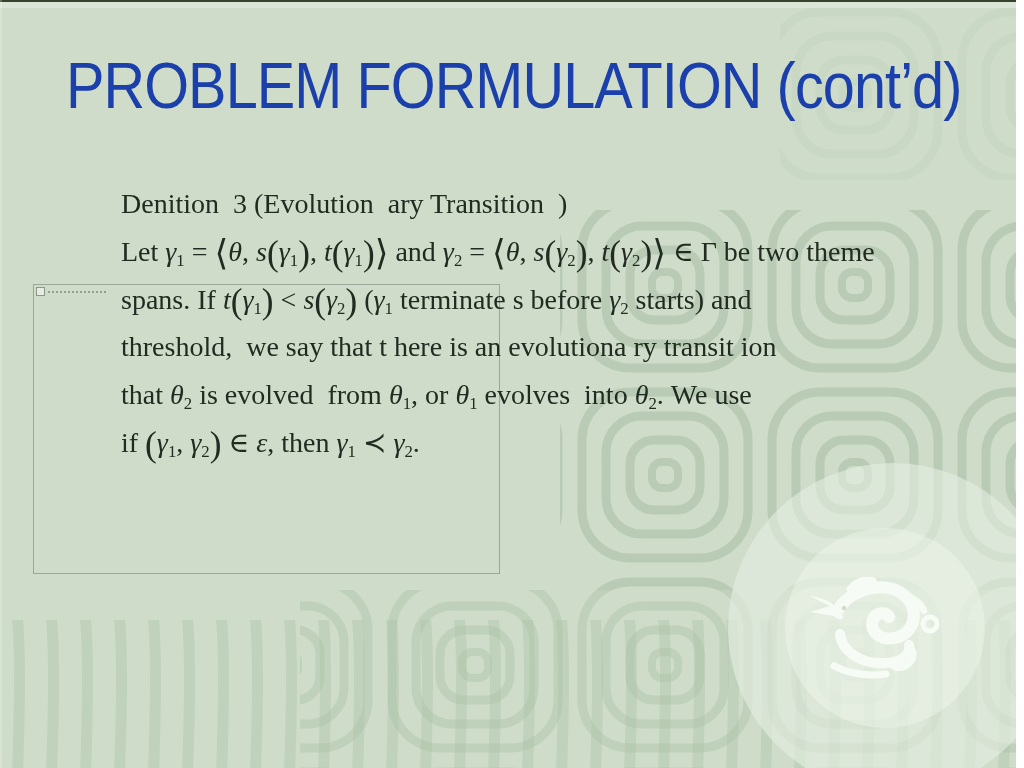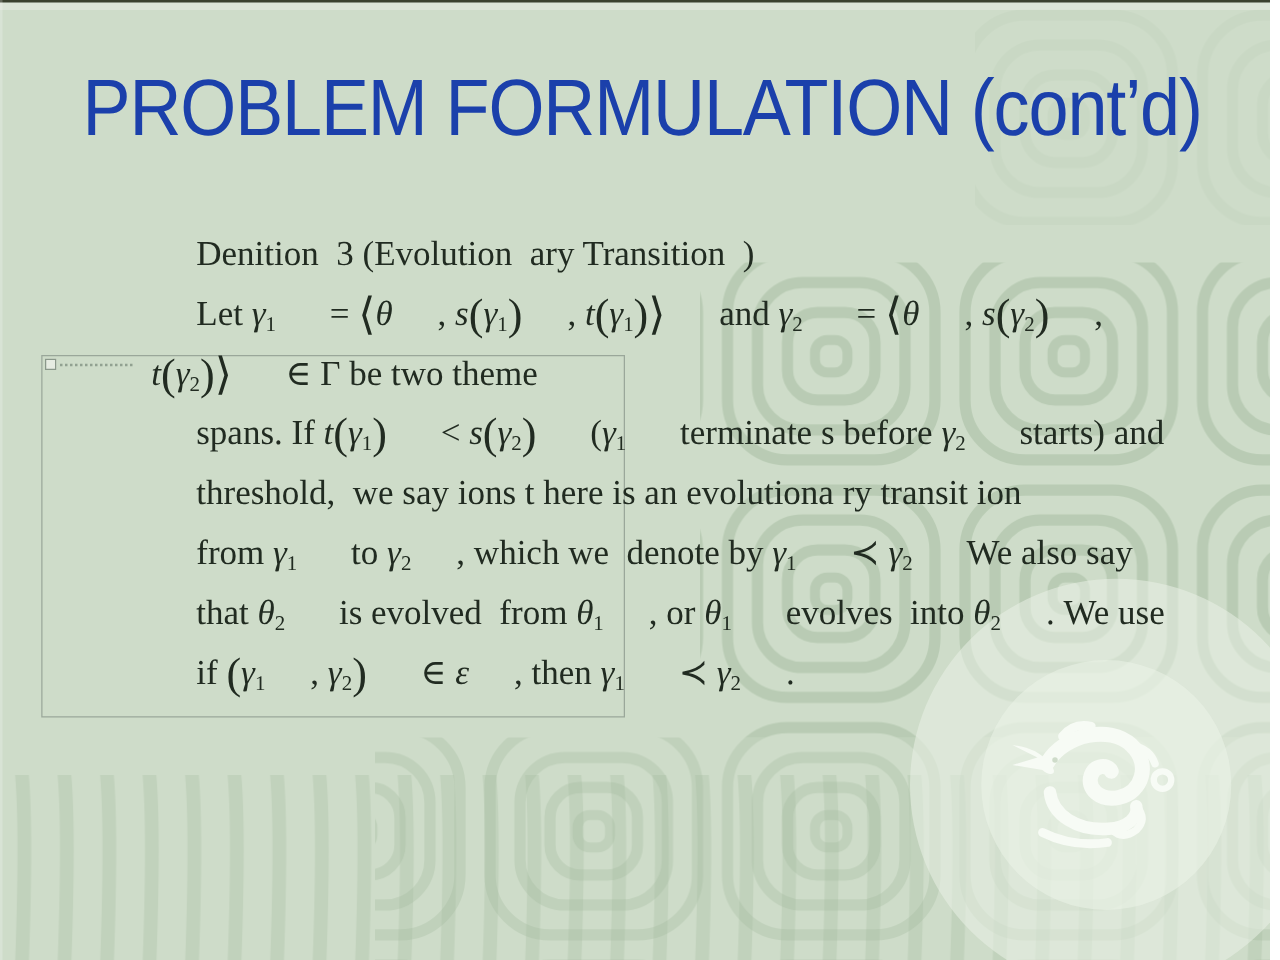--- a/index.html
+++ b/index.html
@@ -34,21 +34,21 @@
   }
   .obj-ph{position:absolute;left:2px;top:2px;display:flex;align-items:center;gap:3px;}
   .ph-sq{width:7px;height:7px;border:1px solid #8a988a;background:#e6ece2;display:inline-block;}
   .ph-line{width:58px;height:0;border-top:2px dotted #91a191;display:inline-block;}
   .def-text{position:absolute;left:121px;top:180px;width:835px;}
   .def-line{
     white-space:pre-wrap;
     font-size:28px;line-height:47.8px;
     color:var(--body-text-color);
   }
-  .mn{font-style:normal;margin-left:36px;}
+  .mn{font-style:normal;}
   .mi{font-style:italic;}
   .mb{font-size:1.26em;line-height:0;vertical-align:-0.1em;}
   sub.msub{font-size:0.6em;line-height:0;vertical-align:-0.28em;}
 </style>
 </head>
 <body>
 
 <div class="slide">
 
   <svg class="bg-decor" width="1024" height="768" viewBox="0 0 1024 768" aria-hidden="true">
@@ -102,19 +102,18 @@
     <div class="obj-ph">
       <span class="ph-sq"></span>
       <span class="ph-line"></span>
     </div>
   </div>
 
   <div class="def-text">
       <div class="def-line"><span class="mn">Denition  3 (Evolution  ary Transition  )</span></div>
       <div class="def-line"><span class="mn">Let </span><span class="mi">γ</span><sub class="msub">1</sub><span class="mn"> = </span><span class="mb">⟨</span><span class="mi">θ</span><span class="mn">, </span><span class="mi">s</span><span class="mb">(</span><span class="mi">γ</span><sub class="msub">1</sub><span class="mb">)</span><span class="mn">, </span><span class="mi">t</span><span class="mb">(</span><span class="mi">γ</span><sub class="msub">1</sub><span class="mb">)⟩</span><span class="mn"> and </span><span class="mi">γ</span><sub class="msub">2</sub><span class="mn"> = </span><span class="mb">⟨</span><span class="mi">θ</span><span class="mn">, </span><span class="mi">s</span><span class="mb">(</span><span class="mi">γ</span><sub class="msub">2</sub><span class="mb">)</span><span class="mn">, </span><span class="mi">t</span><span class="mb">(</span><span class="mi">γ</span><sub class="msub">2</sub><span class="mb">)⟩</span><span class="mn"> ∈ Γ be two theme</span></div>
       <div class="def-line"><span class="mn">spans. If </span><span class="mi">t</span><span class="mb">(</span><span class="mi">γ</span><sub class="msub">1</sub><span class="mb">)</span><span class="mn"> &lt; </span><span class="mi">s</span><span class="mb">(</span><span class="mi">γ</span><sub class="msub">2</sub><span class="mb">)</span><span class="mn"> (</span><span class="mi">γ</span><sub class="msub">1</sub><span class="mn"> terminate s before </span><span class="mi">γ</span><sub class="msub">2</sub><span class="mn"> starts) and</span></div>
-      <div class="def-line"><span class="mn">threshold,  we say ions t here is an evolutiona ry transit ion</span></div>
-      <div class="def-line"><span class="mn">from </span><span class="mi">γ</span><sub class="msub">1</sub><span class="mn"> to </span><span class="mi">γ</span><sub class="msub">2</sub><span class="mn">, which we  denote by </span><span class="mi">γ</span><sub class="msub">1</sub><span class="mn"> ≺ </span><span class="mi">γ</span><sub class="msub">2</sub><span class="mn"> We also say</span></div>
+      <div class="def-line"><span class="mn">threshold,  we say that t here is an evolutiona ry transit ion</span></div>
       <div class="def-line"><span class="mn">that </span><span class="mi">θ</span><sub class="msub">2</sub><span class="mn"> is evolved  from </span><span class="mi">θ</span><sub class="msub">1</sub><span class="mn">, or </span><span class="mi">θ</span><sub class="msub">1</sub><span class="mn"> evolves  into </span><span class="mi">θ</span><sub class="msub">2</sub><span class="mn">. We use</span></div>
       <div class="def-line"><span class="mn">if </span><span class="mb">(</span><span class="mi">γ</span><sub class="msub">1</sub><span class="mn">, </span><span class="mi">γ</span><sub class="msub">2</sub><span class="mb">)</span><span class="mn"> ∈ </span><span class="mi">ε</span><span class="mn">, then </span><span class="mi">γ</span><sub class="msub">1</sub><span class="mn"> ≺ </span><span class="mi">γ</span><sub class="msub">2</sub><span class="mn">.</span></div>
     </div>
 
 </div>
 
 </body></html>

